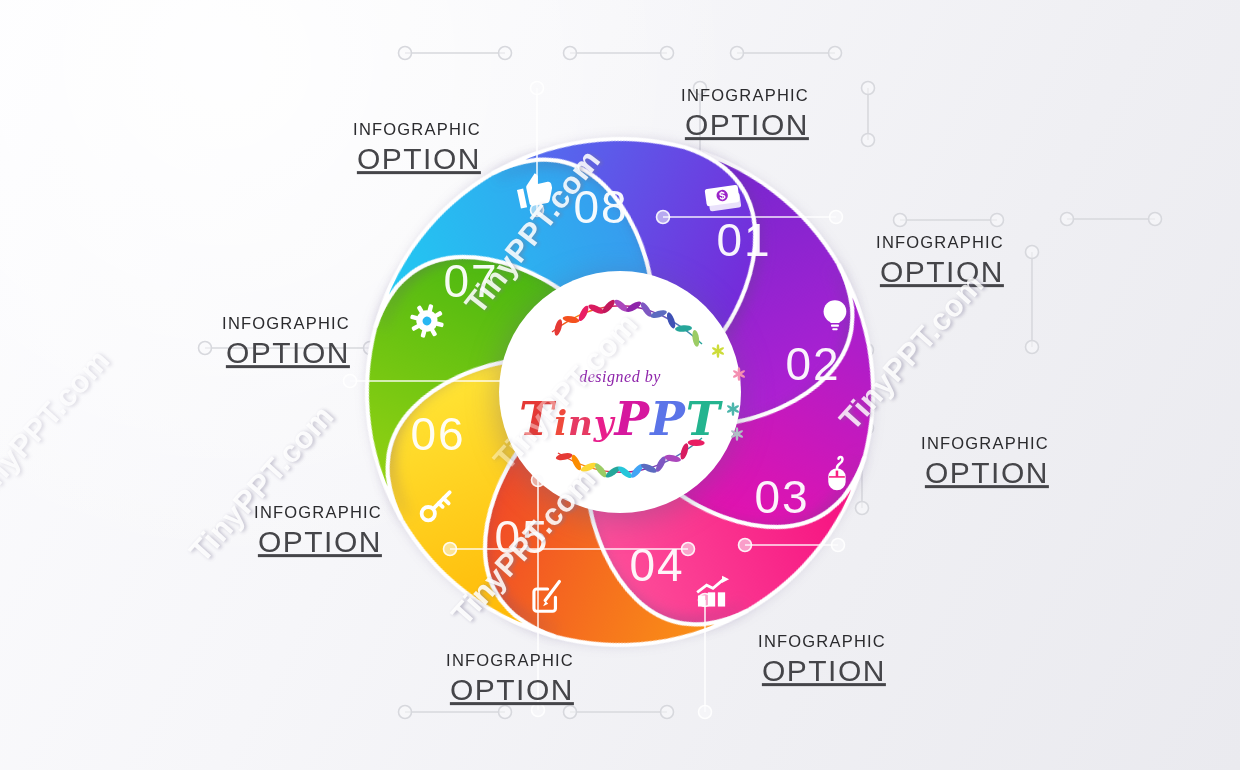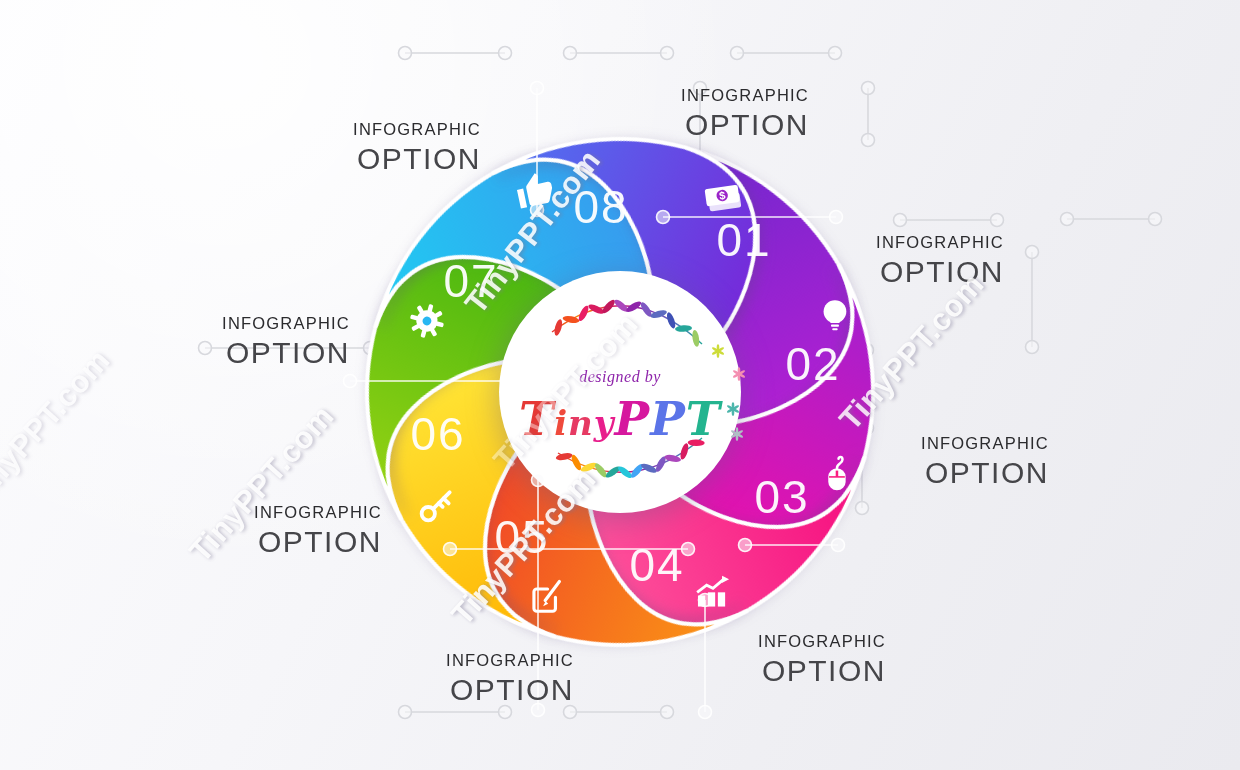--- a/index.html
+++ b/index.html
@@ -8,21 +8,21 @@
     background:
       radial-gradient(circle at 18% 8%, rgba(255,255,255,.9), rgba(255,255,255,0) 42%),
       linear-gradient(118deg,#fcfcfe 0%,#f6f6f9 38%,#efeff3 70%,#eaeaef 100%);}
   svg#scene{position:absolute;left:0;top:0;}
   .blade{filter:drop-shadow(3px 6px 7px rgba(90,70,130,.32));}
   .centerc{filter:drop-shadow(0 6px 16px rgba(100,90,140,.40));}
   .num{font-family:"Liberation Sans",sans-serif;font-size:46px;font-weight:300;
        fill:#ffffff;opacity:.95;letter-spacing:2px;}
   .label{position:absolute;transform:translate(-50%,-50%);text-align:right;white-space:nowrap;}
   .label .l1{font-size:16.5px;font-weight:500;letter-spacing:1.2px;color:#2b2b2e;line-height:1.5;}
-  .label .l2{font-size:30px;font-weight:300;letter-spacing:1.5px;color:#454549;line-height:1.1;}
+  .label .l2{font-size:30px;font-weight:300;letter-spacing:1.5px;color:#454549;line-height:1.1;text-decoration:underline;}
   .wm{position:absolute;font-weight:bold;font-size:31px;letter-spacing:.5px;white-space:nowrap;
       color:rgba(255,255,255,.92);text-shadow:1px 2px 4px rgba(125,120,150,.55);pointer-events:none;}
   #center-logo{position:absolute;left:502px;top:274px;width:236px;height:236px;
       display:flex;flex-direction:column;align-items:center;justify-content:center;pointer-events:none;}
   .designed{font-family:"Liberation Serif",serif;font-style:italic;font-size:16px;color:#8e24aa;
       margin-top:26px;letter-spacing:.5px;}
   .brand{font-family:"DejaVu Serif","Liberation Serif",serif;font-style:italic;font-weight:bold;
       font-size:34px;line-height:1;letter-spacing:1px;margin-top:10px;}
   .brand .cap{font-size:46px;}
 </style>

